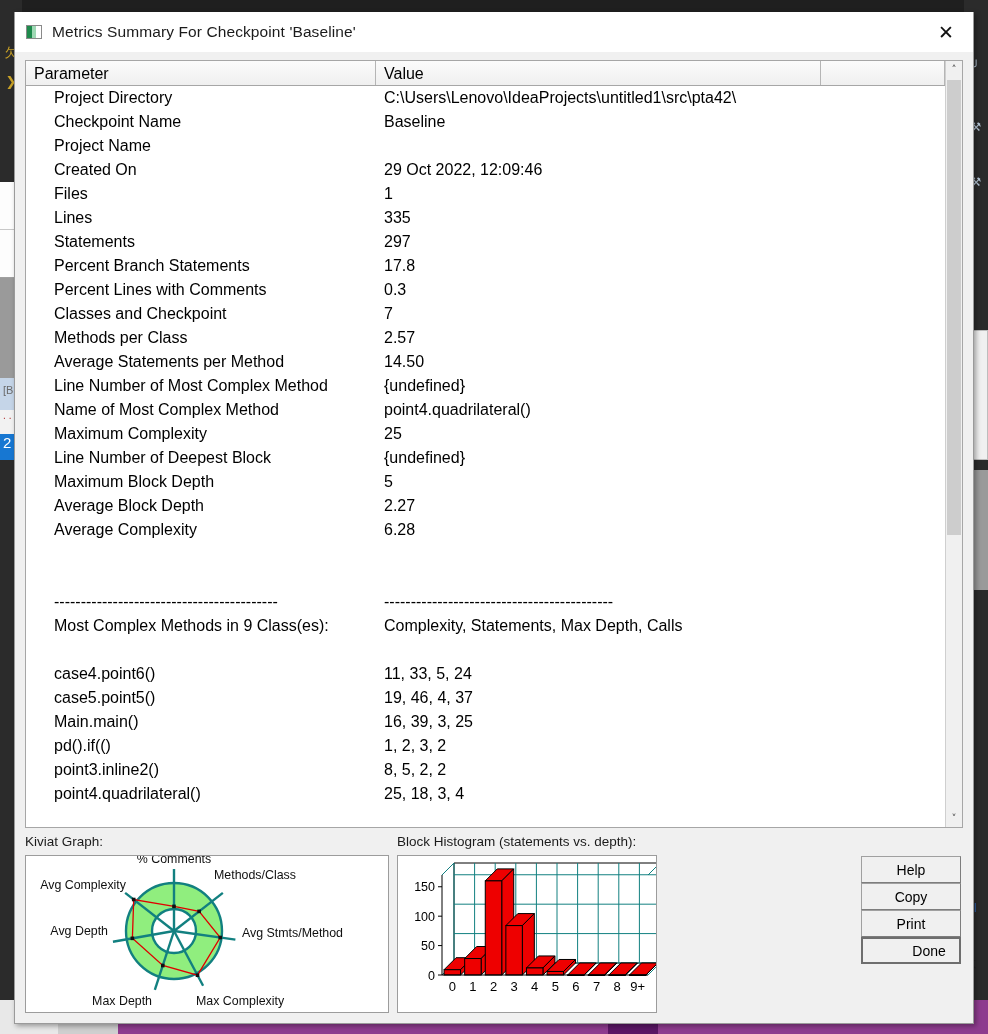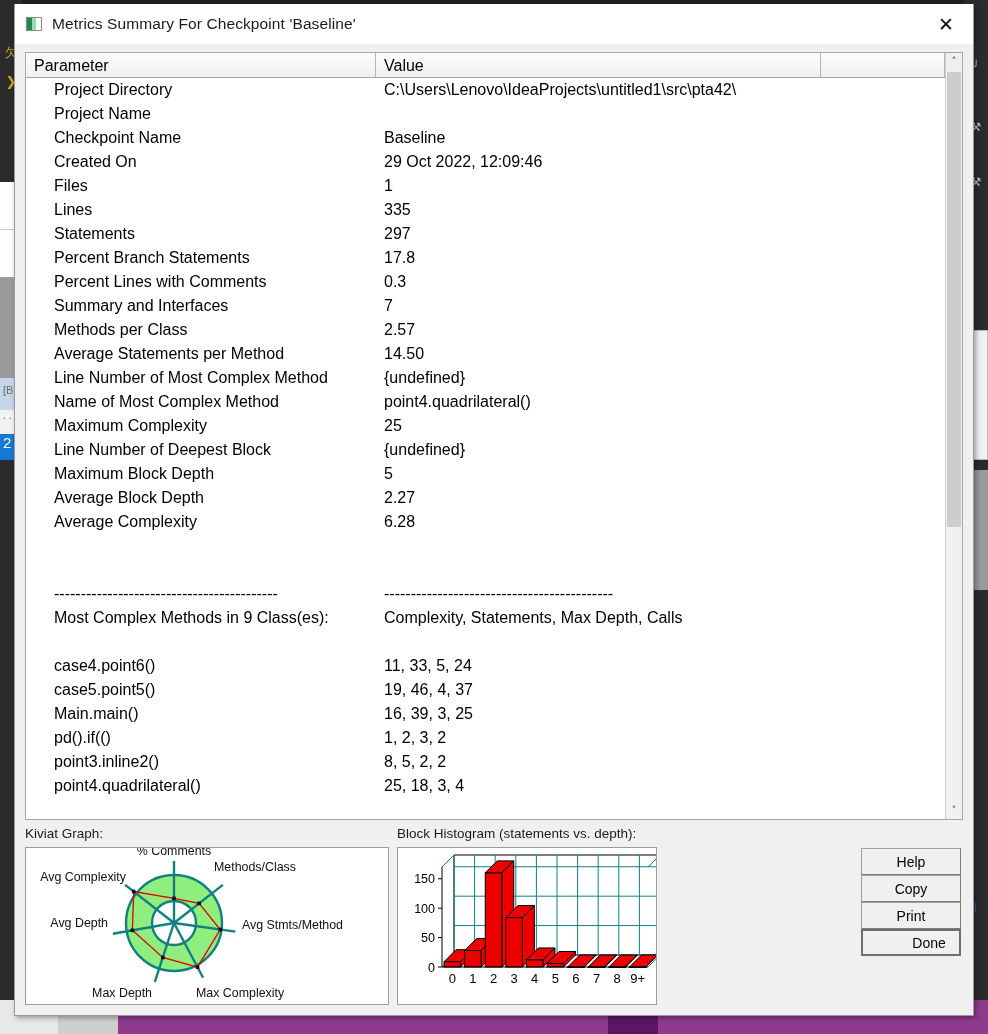--- a/index.html
+++ b/index.html
@@ -51,21 +51,21 @@
     background: #4a0f52;
   }
   .taskbar .tb-seg1 { position:absolute; left:0; top:0; width:58px; height:34px; background:#e8e8e8;}
   .taskbar .tb-seg2 { position:absolute; left:58px; top:0; width:60px; height:34px; background:#cfcfcf;}
   .taskbar .tb-seg3 { position:absolute; left:118px; top:0; width:490px; height:34px; background:#8e3b8e;}
   .taskbar .tb-seg4 { position:absolute; left:608px; top:0; width:50px; height:34px; background:#5a1664;}
   .taskbar .tb-seg5 { position:absolute; left:658px; top:0; width:330px; height:34px; background:#8e3b8e;}
 
   
   #dialog {
-    position: absolute; left: 14px; top: 4px; width: 960px; height: 1012px;
+    position: absolute; left: 14px; top: 12px; width: 960px; height: 1012px;
     background: #f0f0f0;
     border: 1px solid #9a9a9a;
     border-top: none;
     display: flex; flex-direction: column;
     box-shadow: 2px 2px 5px rgba(0,0,0,.35);
   }
   .titlebar {
     height: 40px; background: #ffffff;
     display: flex; align-items: center; flex: none;
     border-bottom: 1px solid #ffffff;
@@ -241,28 +241,28 @@
           <div class="th c-param">Parameter</div>
           <div class="th c-value">Value</div>
           <div class="th c-blank"></div>
         </div>
         <div class="tbody" id="table-body">
             <div class="trow">
               <div class="td-param">Project Directory</div>
               <div class="td-value">C:\Users\Lenovo\IdeaProjects\untitled1\src\pta42\</div>
             </div>
             <div class="trow">
+              <div class="td-param">Checkpoint Name</div>
+              <div class="td-value">Baseline</div>
+            </div>
+            <div class="trow">
               <div class="td-param">Project Name</div>
               <div class="td-value"></div>
             </div>
             <div class="trow">
-              <div class="td-param">Checkpoint Name</div>
-              <div class="td-value">Baseline</div>
-            </div>
-            <div class="trow">
               <div class="td-param">Created On</div>
               <div class="td-value">29 Oct 2022, 12:09:46</div>
             </div>
             <div class="trow">
               <div class="td-param">Files</div>
               <div class="td-value">1</div>
             </div>
             <div class="trow">
               <div class="td-param">Lines</div>
               <div class="td-value">335</div>
@@ -273,21 +273,21 @@
             </div>
             <div class="trow">
               <div class="td-param">Percent Branch Statements</div>
               <div class="td-value">17.8</div>
             </div>
             <div class="trow">
               <div class="td-param">Percent Lines with Comments</div>
               <div class="td-value">0.3</div>
             </div>
             <div class="trow">
-              <div class="td-param">Summary and Interfaces</div>
+              <div class="td-param">Classes and Checkpoint</div>
               <div class="td-value">7</div>
             </div>
             <div class="trow">
               <div class="td-param">Methods per Class</div>
               <div class="td-value">2.57</div>
             </div>
             <div class="trow">
               <div class="td-param">Average Statements per Method</div>
               <div class="td-value">14.50</div>
             </div>

